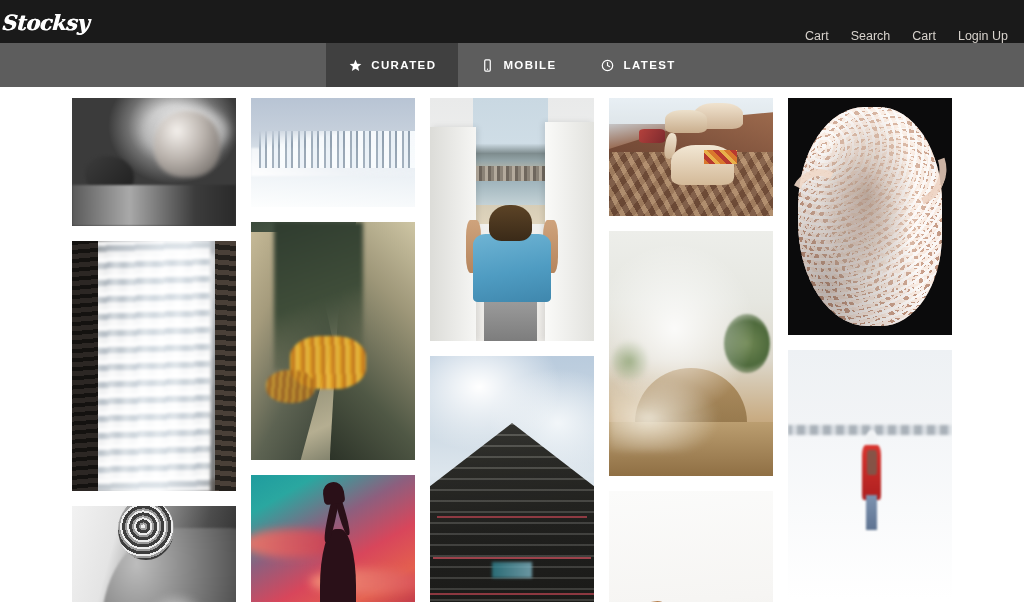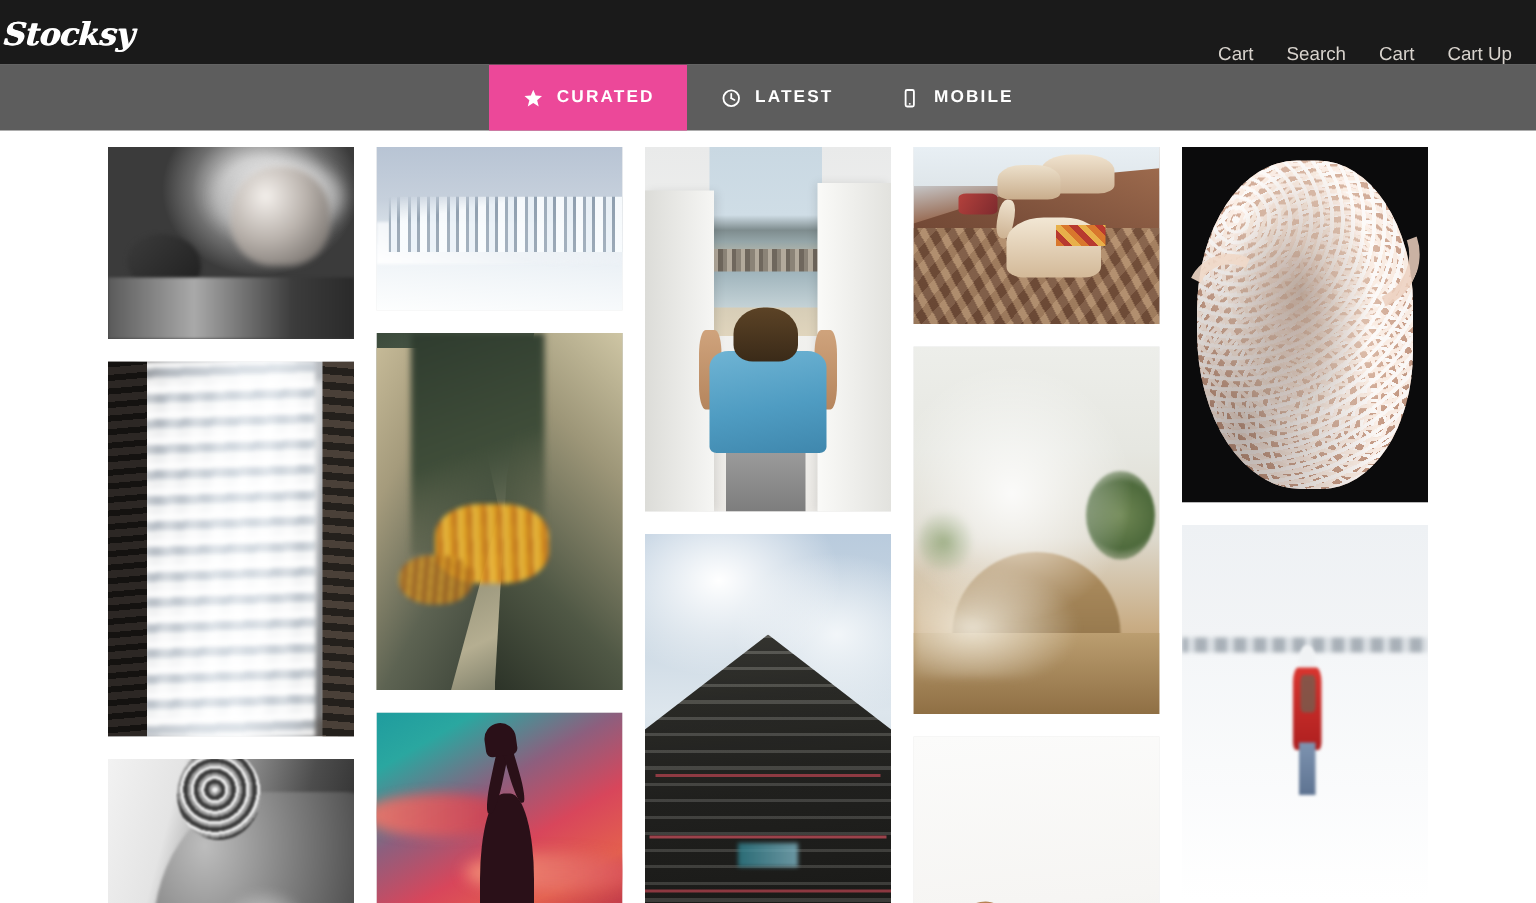--- a/index.html
+++ b/index.html
@@ -101,21 +101,21 @@
     gap: 9px;
     padding: 0 22px;
     color: #ffffff;
     font-size: 11.5px;
     font-weight: bold;
     letter-spacing: 1.4px;
     cursor: pointer;
     text-decoration: none;
     white-space: nowrap;
   }
-  .cat-item.active { background: #ec4899; }
+  .cat-item.active { background: #404040; }
   .cat-icon { display: flex; align-items: center; justify-content: center; width: 14px; height: 14px; }
   .cat-icon svg { display: block; }
 
   
   .gallery {
     padding: 11px 72px 0 72px;
     display: flex;
     gap: 15px;
     height: 515px;
     overflow: hidden;
@@ -343,55 +343,55 @@
 
 <div class="topbar">
 
   <div class="logo">Stocksy</div>
 
 
   <nav class="topnav">
     <a href="#">Cart</a>
     <a href="#">Search</a>
     <a href="#">Cart</a>
-    <a href="#">Cart Up</a>
+    <a href="#">Login Up</a>
   </nav>
 </div>
 
 <div class="catnav">
   <div class="catnav-inner">
 
     <a href="#" class="cat-item active">
       <span class="cat-icon">
         <svg width="13" height="13" viewBox="0 0 16 16">
           <polygon points="8,1 10,5.8 15.2,6.2 11.2,9.6 12.5,14.7 8,11.9 3.5,14.7 4.8,9.6 0.8,6.2 6,5.8" fill="#ffffff"></polygon>
         </svg>
       </span>
       <span>CURATED</span>
+    </a>
+
+    <a href="#" class="cat-item">
+      <span class="cat-icon">
+        <svg width="13" height="13" viewBox="0 0 16 16">
+          <rect x="4.6" y="1.2" width="6.8" height="13.6" rx="1.2" fill="none" stroke="#ffffff" stroke-width="1.5"></rect>
+          <circle cx="8" cy="12.6" r="0.8" fill="#ffffff"></circle>
+        </svg>
+      </span>
+      <span>MOBILE</span>
     </a>
 
     <a href="#" class="cat-item">
       <span class="cat-icon">
         <svg width="13" height="13" viewBox="0 0 16 16">
           <circle cx="8" cy="8" r="6.4" fill="none" stroke="#ffffff" stroke-width="1.5"></circle>
           <line x1="8" y1="8" x2="8" y2="4.4" stroke="#ffffff" stroke-width="1.4" stroke-linecap="round"></line>
           <line x1="8" y1="8" x2="10.7" y2="9.4" stroke="#ffffff" stroke-width="1.4" stroke-linecap="round"></line>
         </svg>
       </span>
       <span>LATEST</span>
-    </a>
-
-    <a href="#" class="cat-item">
-      <span class="cat-icon">
-        <svg width="13" height="13" viewBox="0 0 16 16">
-          <rect x="4.6" y="1.2" width="6.8" height="13.6" rx="1.2" fill="none" stroke="#ffffff" stroke-width="1.5"></rect>
-          <circle cx="8" cy="12.6" r="0.8" fill="#ffffff"></circle>
-        </svg>
-      </span>
-      <span>MOBILE</span>
     </a>
 
 
 
   </div>
 </div>
 
 <div class="gallery">
 
   <div class="col">

